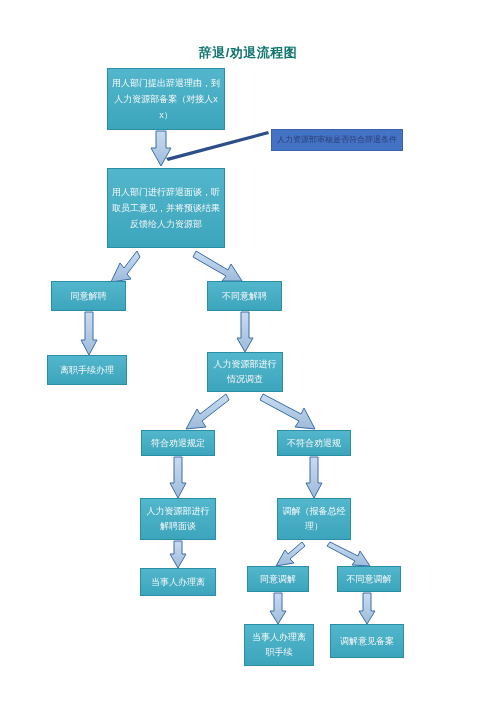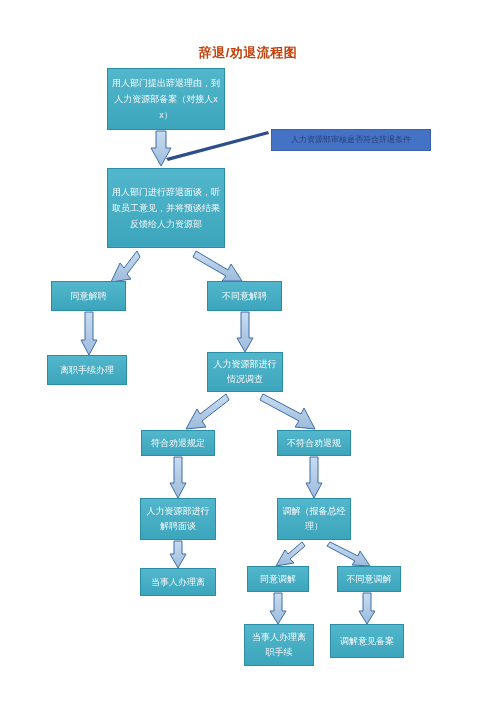--- a/index.html
+++ b/index.html
@@ -22,21 +22,21 @@
 
   
   #chart-title {
     position: absolute;
     left: 0;
     top: 44px;
     width: 496px;
     text-align: center;
     font-size: 13px;
     font-weight: bold;
-    color: #c2410c;
+    color: #0f766e;
     letter-spacing: 0.5px;
   }
 
   
   #connectors {
     position: absolute;
     left: 0;
     top: 0;
     width: 496px;
     height: 702px;
@@ -131,21 +131,21 @@
       <polygon points="330,542 358,556 360,551 370,566 352,565 355,561 327,546"></polygon>
 
       <polygon points="274,593 274,611 270,611 278,624 286,611 282,611 282,593"></polygon>
 
       <polygon points="363,593 363,611 359,611 367,624 375,611 371,611 371,593"></polygon>
 
       <polygon points="166,158 268,131 269,134 168,161" fill="#2E4E8A" stroke="none"></polygon>
     </g>
   </svg>
 
-  <div id="annotation-box" style="left:271px; top:129px; width:160px; height:22px;">人力资源部审核是否符合辞退条件</div>
+  <div id="annotation-box" style="left:271px; top:129px; width:132px; height:22px;">人力资源部审核是否符合辞退条件</div>
 
   <div class="node lg" style="left:107px; top:68px; width:118px; height:62px;">
     <span>用人部门提出辞退理由，到人力资源部备案（对接人xx）</span>
   </div>
 
   <div class="node lg" style="left:107px; top:168px; width:118px; height:80px;">
     <span>用人部门进行辞退面谈，听取员工意见，并将预谈结果反馈给人力资源部</span>
   </div>
 
   <div class="node" style="left:51px; top:281px; width:75px; height:30px;">

